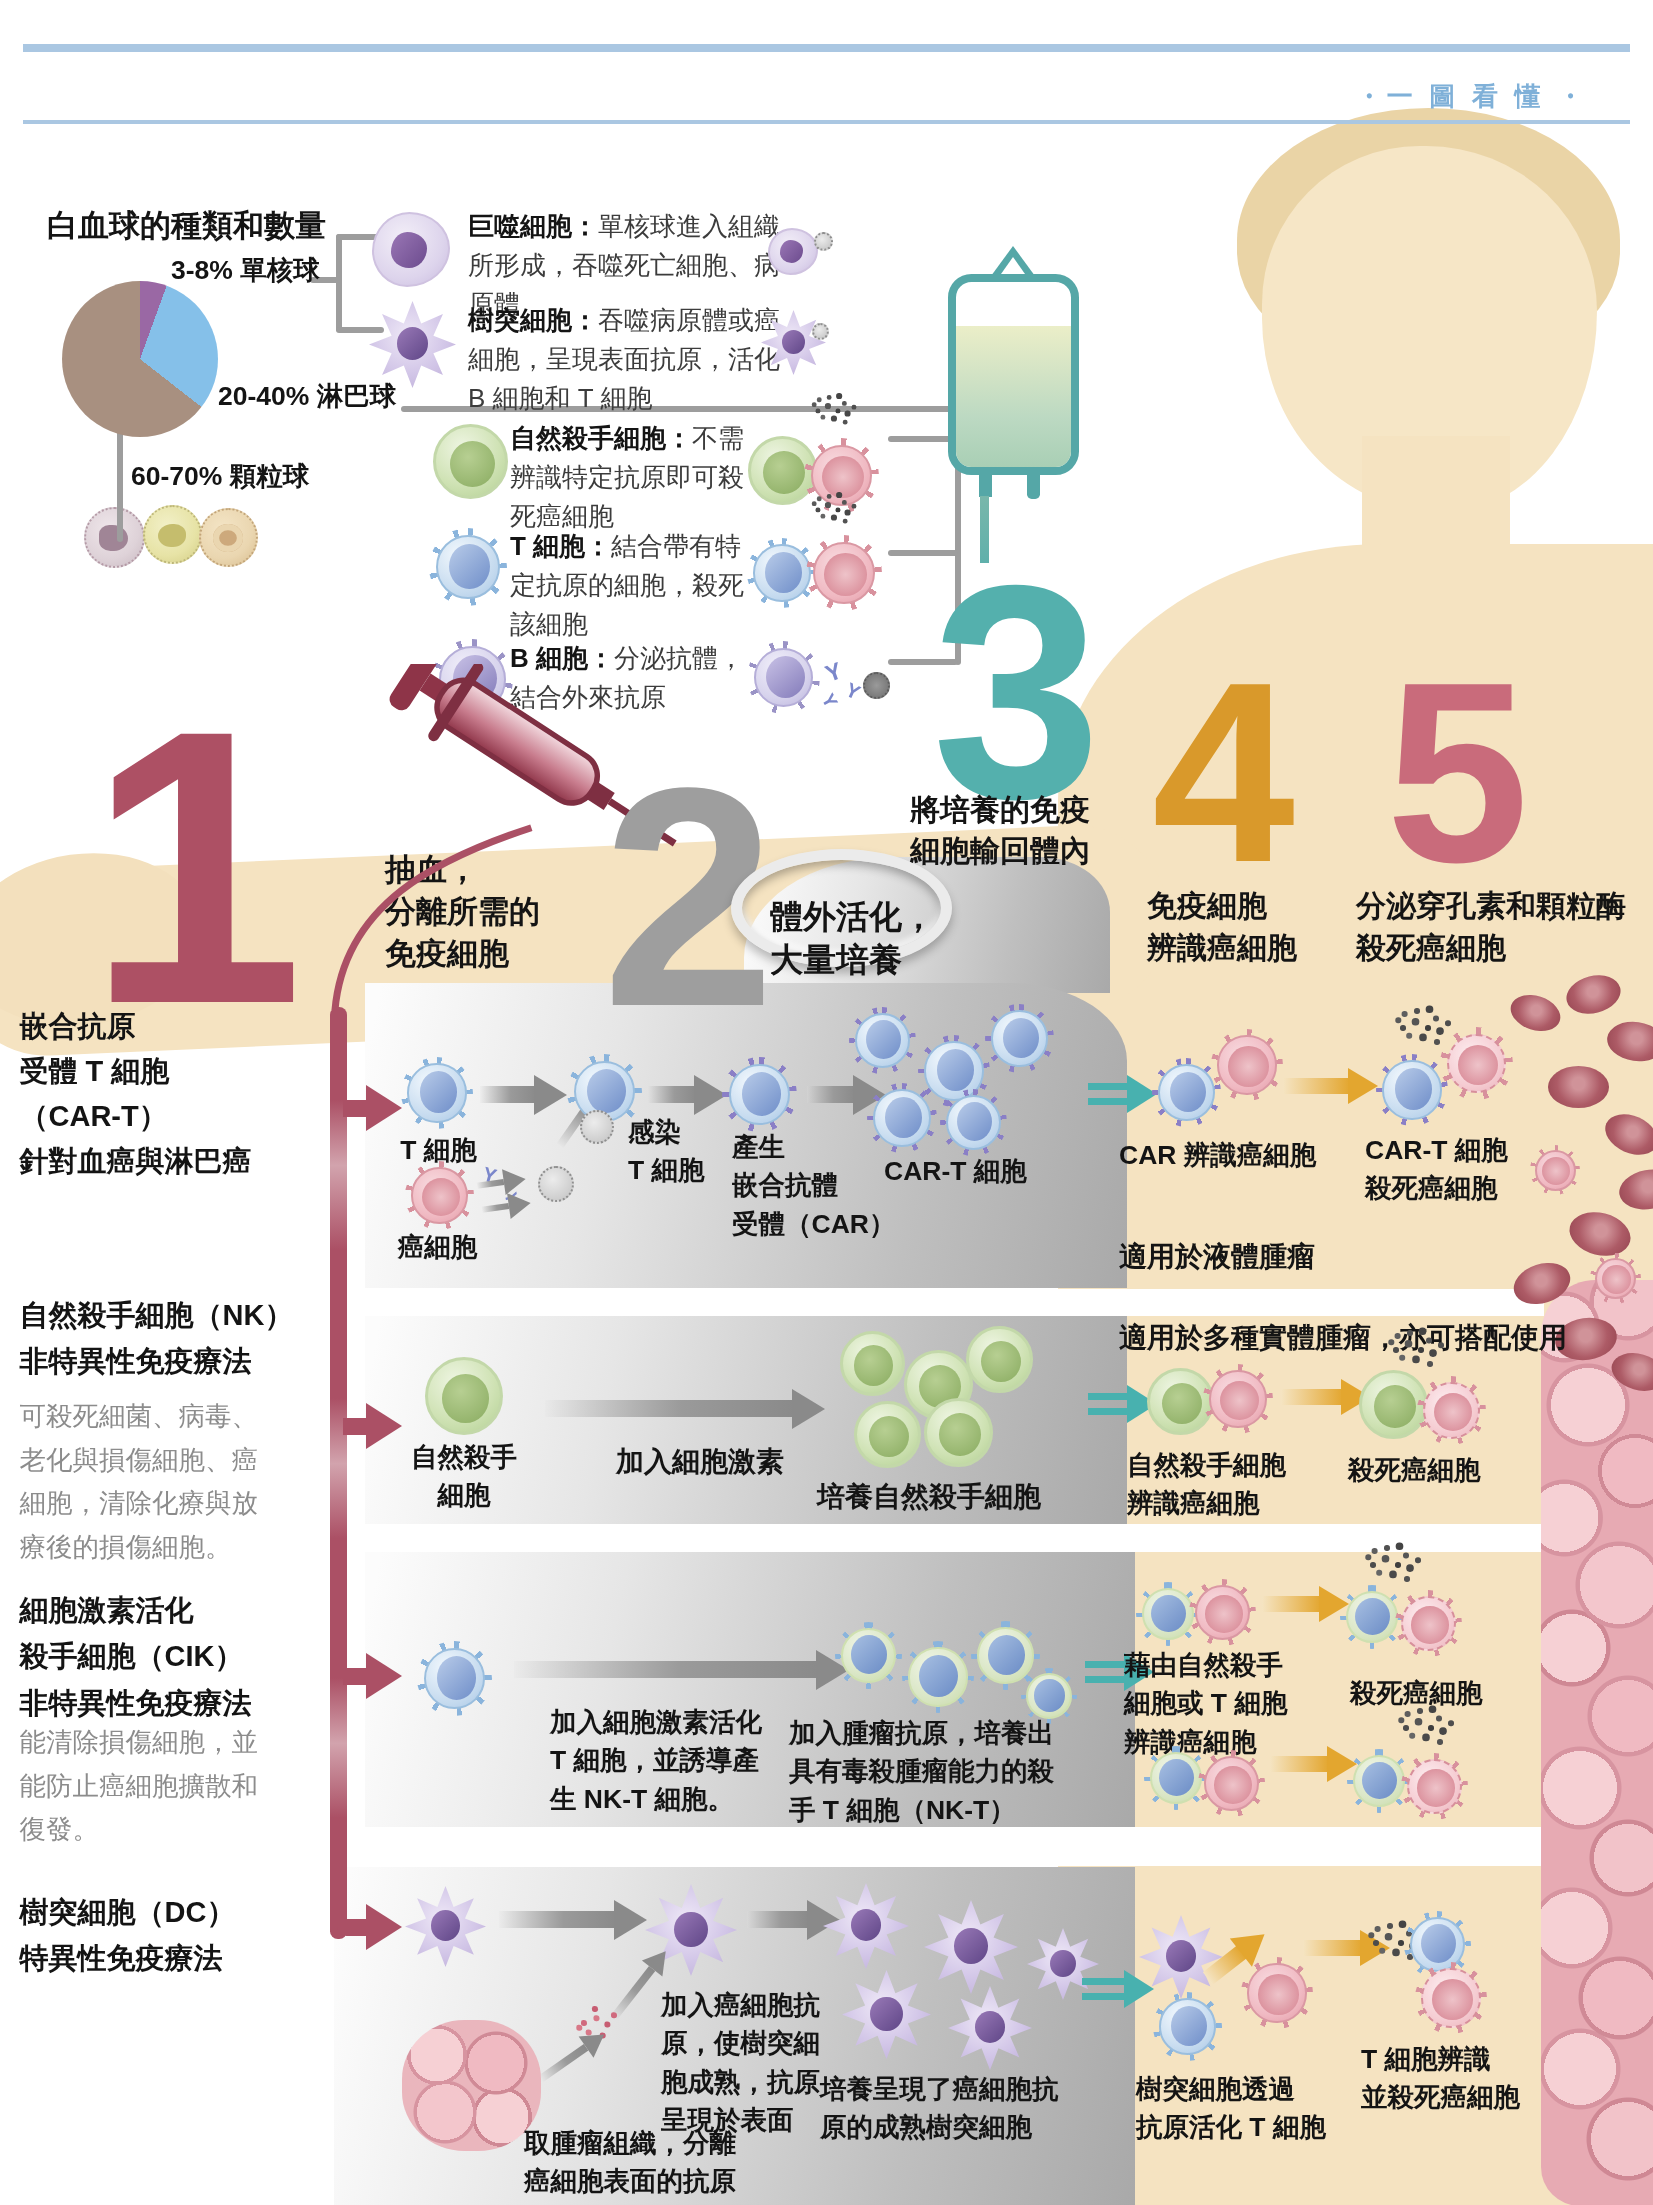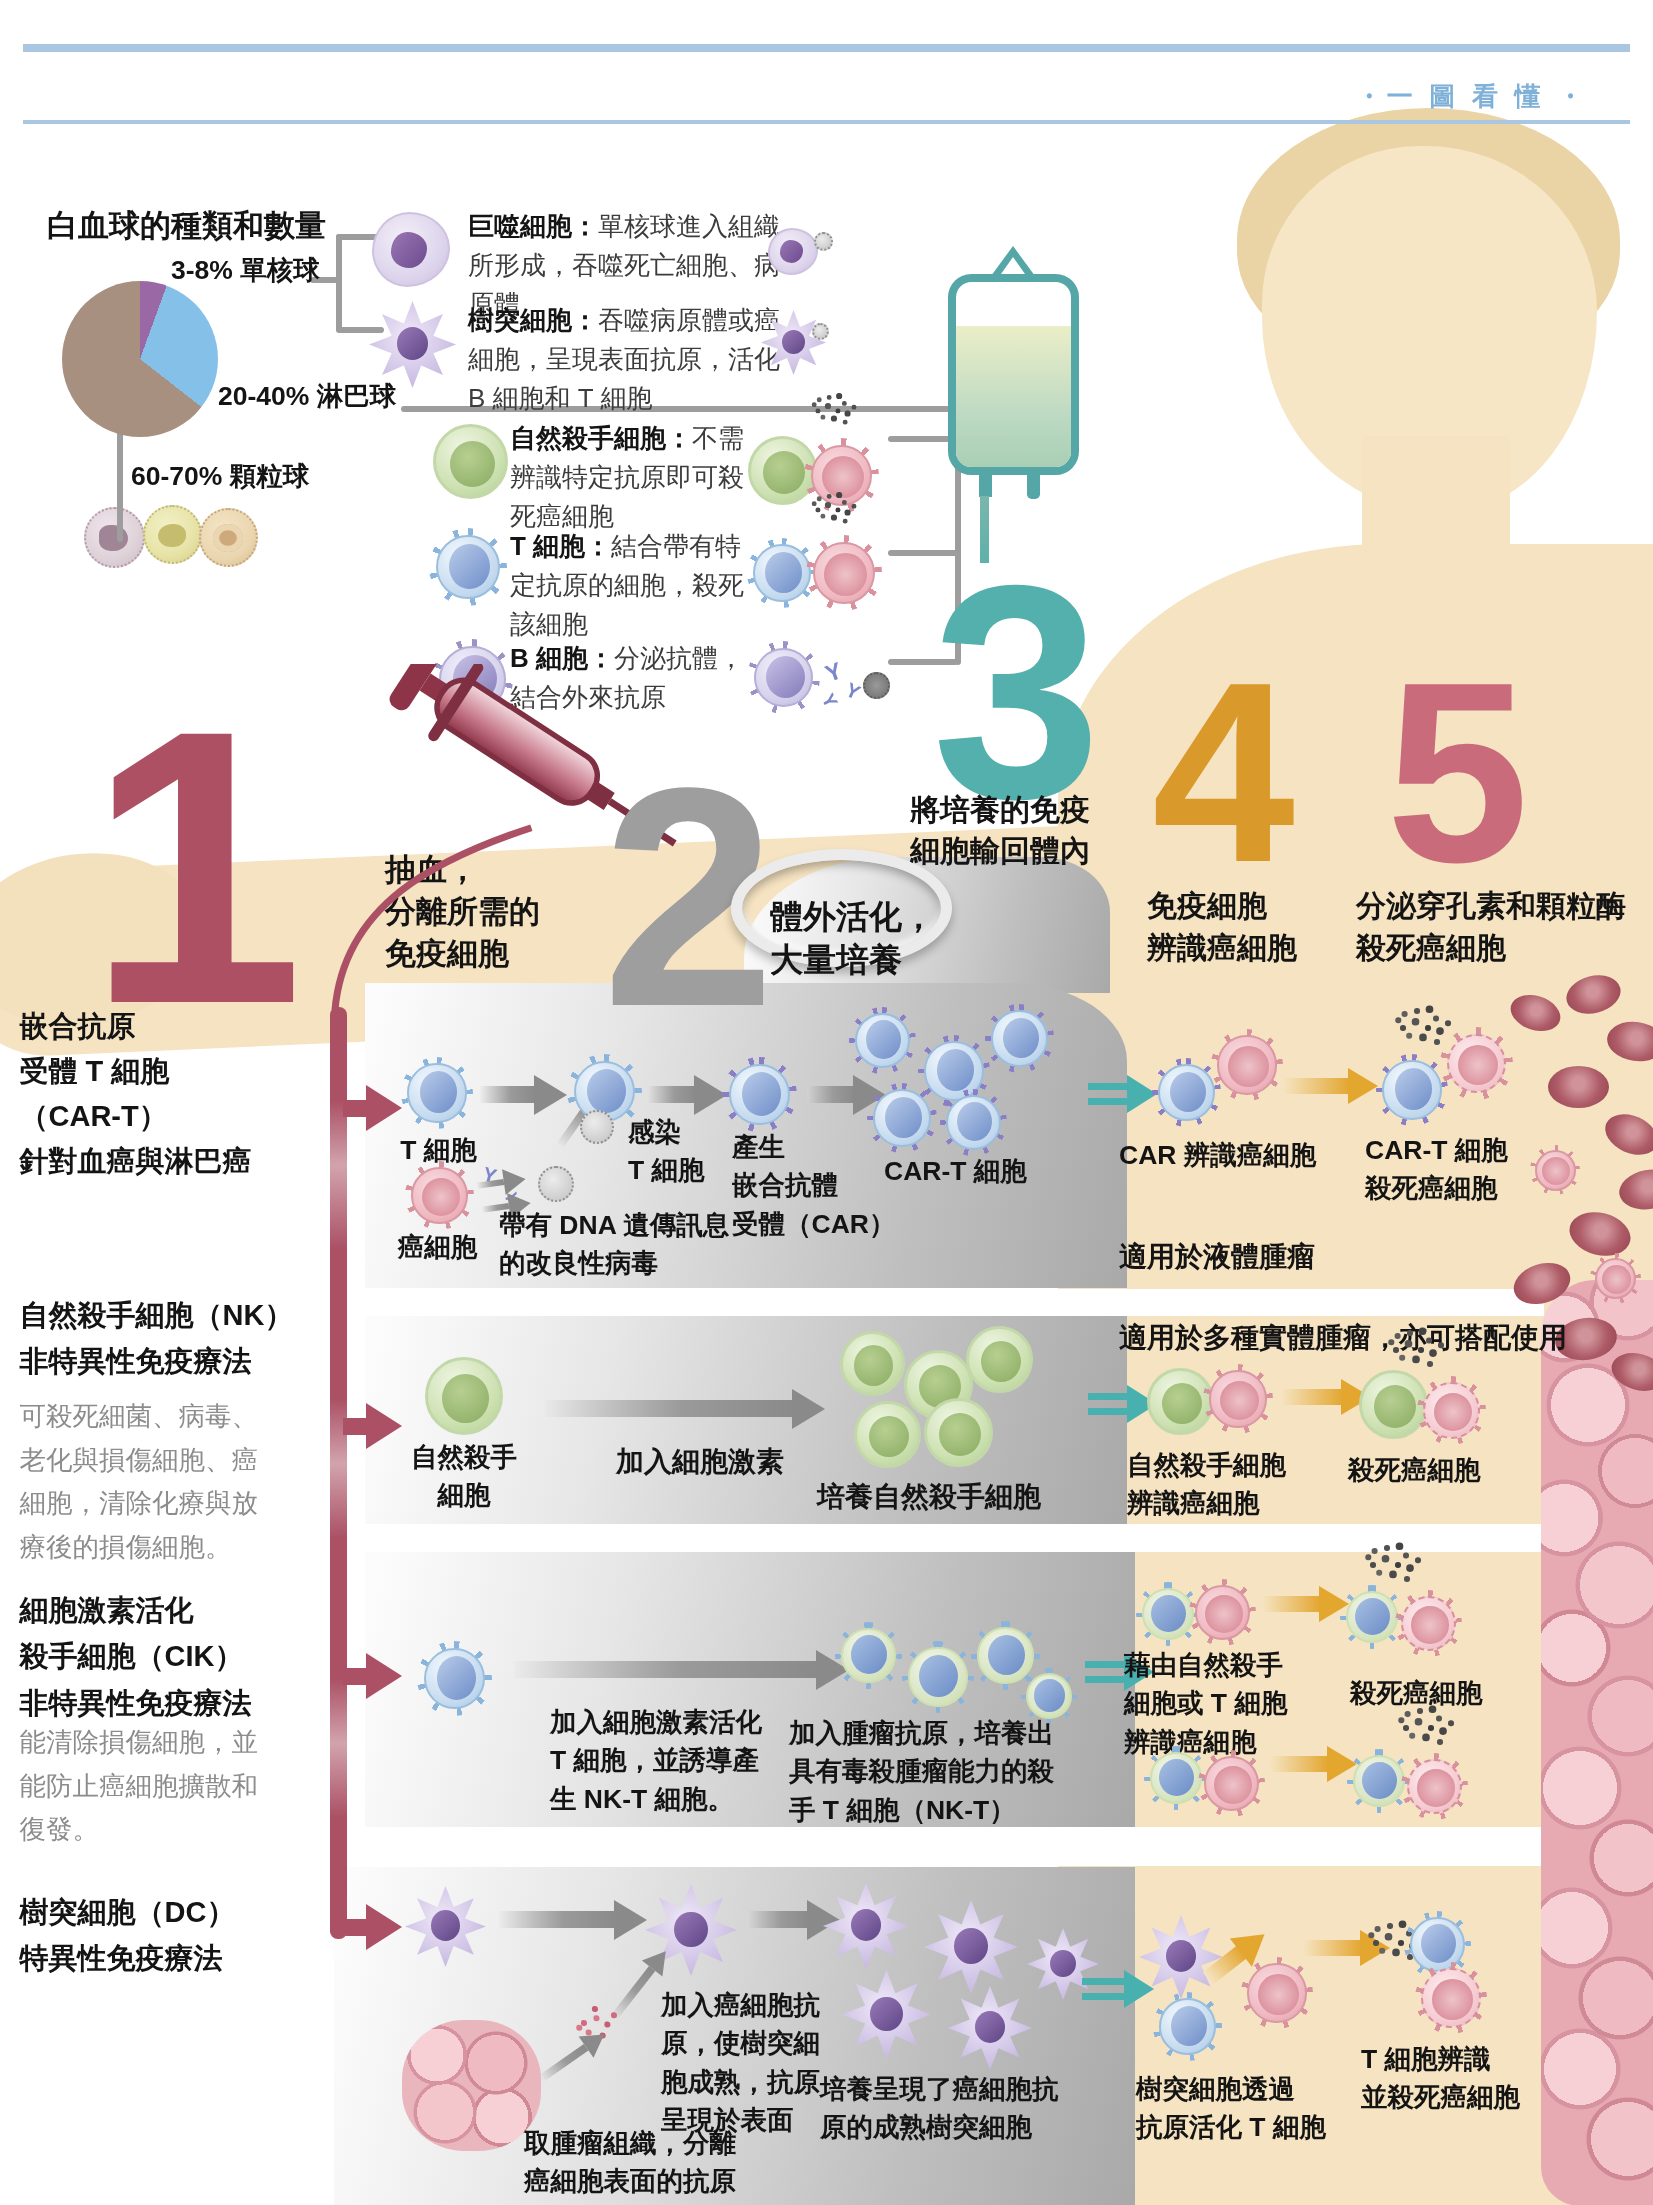--- a/index.html
+++ b/index.html
@@ -297,22 +297,20 @@
       <i class="nuc"></i>
     </div>
   <div class="t c" style="left:383px;top:1228px;width:109px;font-size:26.5px">癌細胞</div>
 
   <span class="ab" style="left:483px;top:1164px;font-size:20px;transform:rotate(15deg)">Y</span>
   <span class="ab" style="left:505px;top:1188px;font-size:17px;transform:rotate(80deg)">Y</span>
   <div class="garrow sm" style="left:477px;top:1181px;width:26.5px;height:6.2px;transform:rotate(-8deg)"></div>
   <div class="garrow sm" style="left:482px;top:1205px;width:26.5px;height:6.2px;transform:rotate(-8deg)"></div>
   <div class="virus" style="left:538px;top:1166px;width:36px;height:36px"></div>
   <div class="garrow sm" style="left:545px;top:1113px;width:70px;height:7.8px;transform:rotate(-55deg)"></div>
-  <div class="t" style="left:499px;top:1206px;font-size:26.5px">帶有 DNA 遺傳訊息
-的改良性病毒</div>
 
   <div class="garrow" style="left:480px;top:1086px;width:56px"></div>
   <div class="cellw tc" style="left:567px;top:1054px;width:75px;height:75px">
       <i class="body"></i>
       <i class="nuc"></i>
     </div>
   <div class="virus" style="left:580px;top:1110px;width:34px;height:34px"></div>
   <div class="t" style="left:628px;top:1113px;font-size:26.5px">感染
 T 細胞</div>
 

